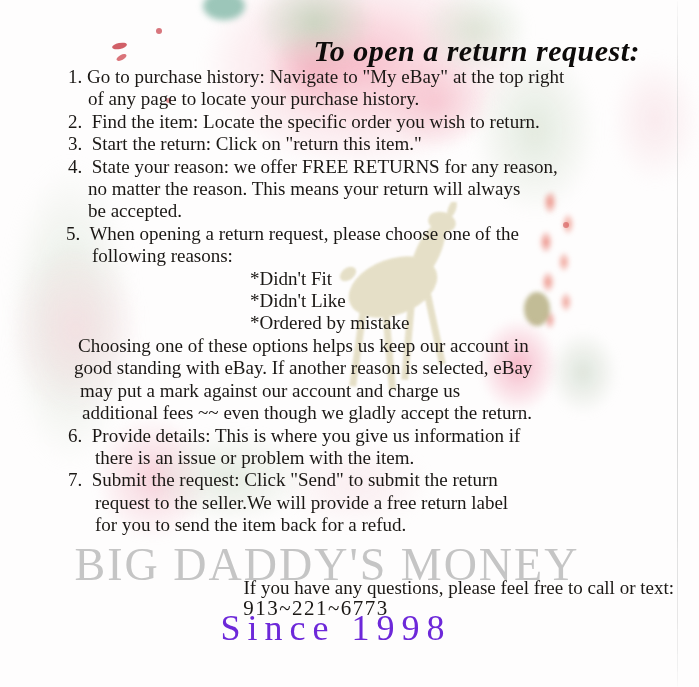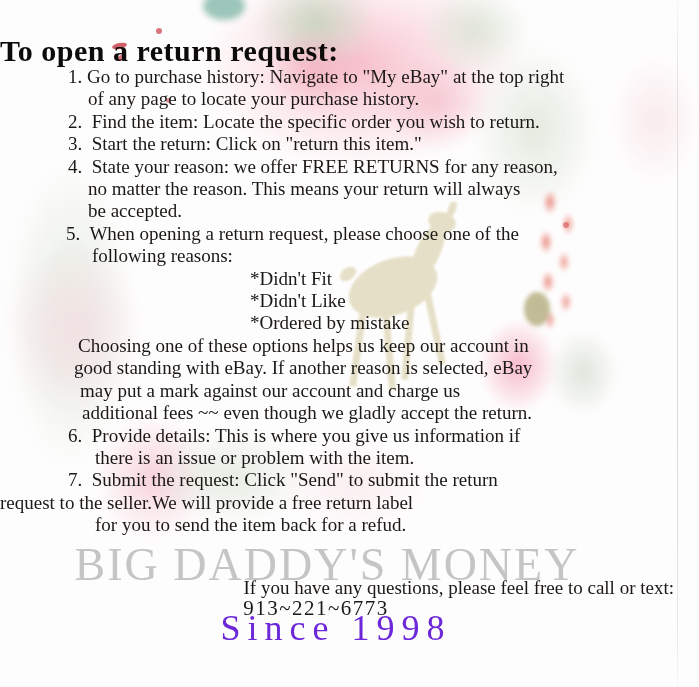--- a/index.html
+++ b/index.html
@@ -67,22 +67,22 @@
     color:#c5c5c5;white-space:pre;
   }
   .wm-since{
     position:absolute;z-index:1;top:610px;left:0;width:672px;
     text-align:center;font-size:36px;line-height:1;letter-spacing:7px;
     color:#6d28d9;white-space:pre;
   }
   
   .title{
     position:absolute;z-index:2;top:36px;left:0;width:640px;margin:0;
-    text-align:left;font-size:30px;line-height:1;font-weight:700;
-    letter-spacing:.5px;color:#0d0b0a;white-space:pre;
+    text-align:right;font-size:30px;line-height:1;font-weight:700;
+    letter-spacing:.5px;color:#0d0b0a;white-space:pre;font-style:italic;
   }
   .body-text{
     position:absolute;z-index:2;top:66px;left:0;width:699px;
     font-size:19px;line-height:22.4px;
   }
   .ln{white-space:pre;}
   .contact-note{
     position:absolute;z-index:2;top:577px;left:0;width:674px;
     text-align:right;font-size:19px;line-height:22.4px;white-space:pre;
   }
@@ -153,20 +153,20 @@
     <div class="ln" style="margin-left:250px">*Didn't Fit</div>
     <div class="ln" style="margin-left:250px">*Didn't Like</div>
     <div class="ln" style="margin-left:250px">*Ordered by mistake</div>
     <div class="ln" style="margin-left:78px">Choosing one of these options helps us keep our account in</div>
     <div class="ln" style="margin-left:74px">good standing with eBay. If another reason is selected, eBay</div>
     <div class="ln" style="margin-left:80px">may put a mark against our account and charge us</div>
     <div class="ln" style="margin-left:82px">additional fees ~~ even though we gladly accept the return.</div>
     <div class="ln" style="margin-left:68px">6.  Provide details: This is where you give us information if</div>
     <div class="ln" style="margin-left:95px">there is an issue or problem with the item.</div>
     <div class="ln" style="margin-left:68px">7.  Submit the request: Click "Send" to submit the return</div>
-    <div class="ln" style="">request to the seller.We will provide a free return label</div>
+    <div class="ln" style="margin-left:95px">request to the seller.We will provide a free return label</div>
     <div class="ln" style="margin-left:95px">for you to send the item back for a refud.</div>
   </div>
 
   <div class="contact-note">If you have any questions, please feel free to call or text:</div>
   <div class="contact-phone">913~221~6773</div>
 
 </div>
 
 </body></html>

